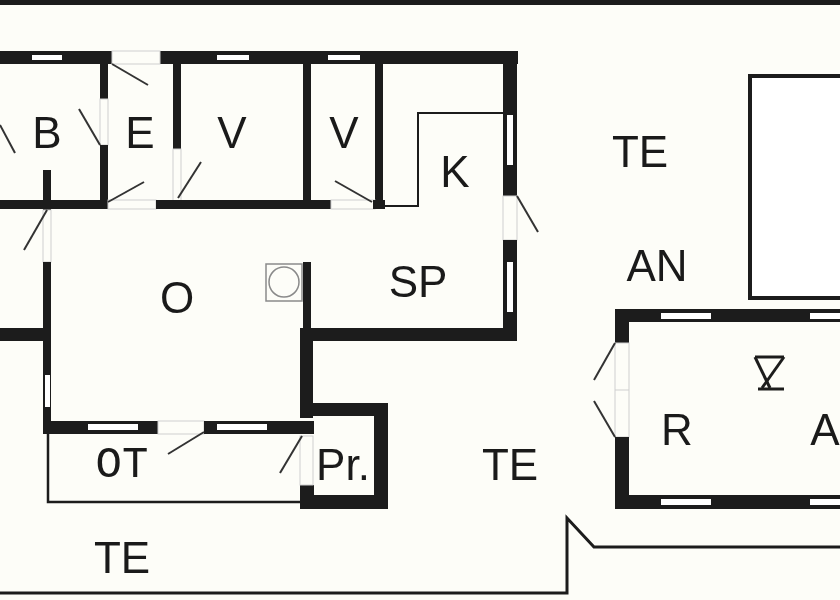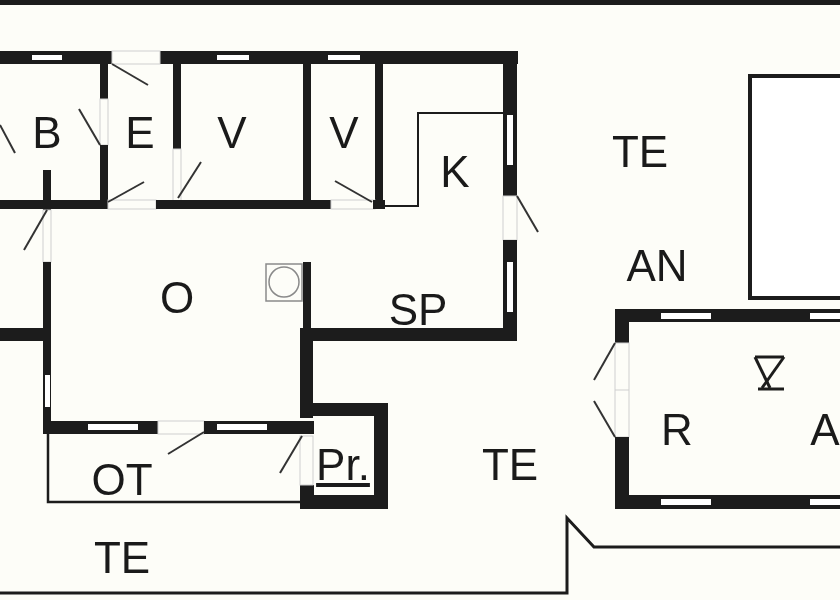--- a/index.html
+++ b/index.html
@@ -114,20 +114,20 @@
   </g>
 </svg>
 
 <div class="label lg" style="left:47px;top:133px;">B</div>
 <div class="label lg" style="left:140px;top:133px;">E</div>
 <div class="label lg" style="left:232px;top:133px;">V</div>
 <div class="label lg" style="left:344px;top:133px;">V</div>
 <div class="label lg" style="left:455px;top:172px;">K</div>
 <div class="label lg" style="left:640px;top:152px;">TE</div>
 <div class="label lg" style="left:177px;top:298px;">O</div>
-<div class="label lg" style="left:418px;top:310px;">SP</div>
+<div class="label lg" style="left:418px;top:282px;">SP</div>
 <div class="label lg" style="left:657px;top:266px;">AN</div>
 <div class="label lg" style="left:677px;top:430px;">R</div>
 <div class="label lg" style="left:825px;top:430px;">A</div>
-<div class="label lg" style="left:122px;top:480px;">OT</div>
-<div class="label lg" style="left:343px;top:465px;text-decoration:underline;">Pr.</div>
+<div class="label lg" style="left:122px;top:465px;font-family:Liberation Mono, monospace;">OT</div>
+<div class="label lg" style="left:343px;top:465px;">Pr.</div>
 <div class="label lg" style="left:510px;top:465px;">TE</div>
 <div class="label lg" style="left:122px;top:558px;">TE</div>
 
 </body></html>

